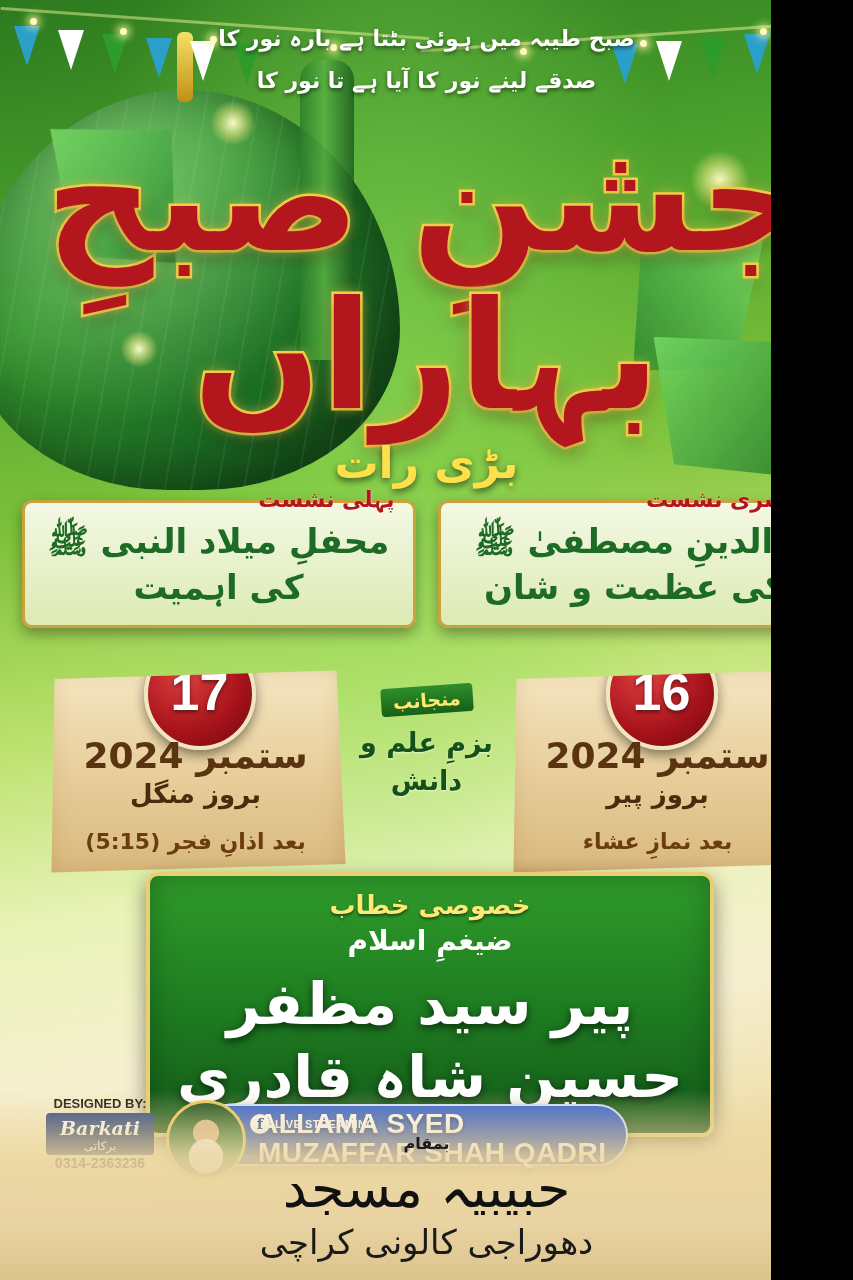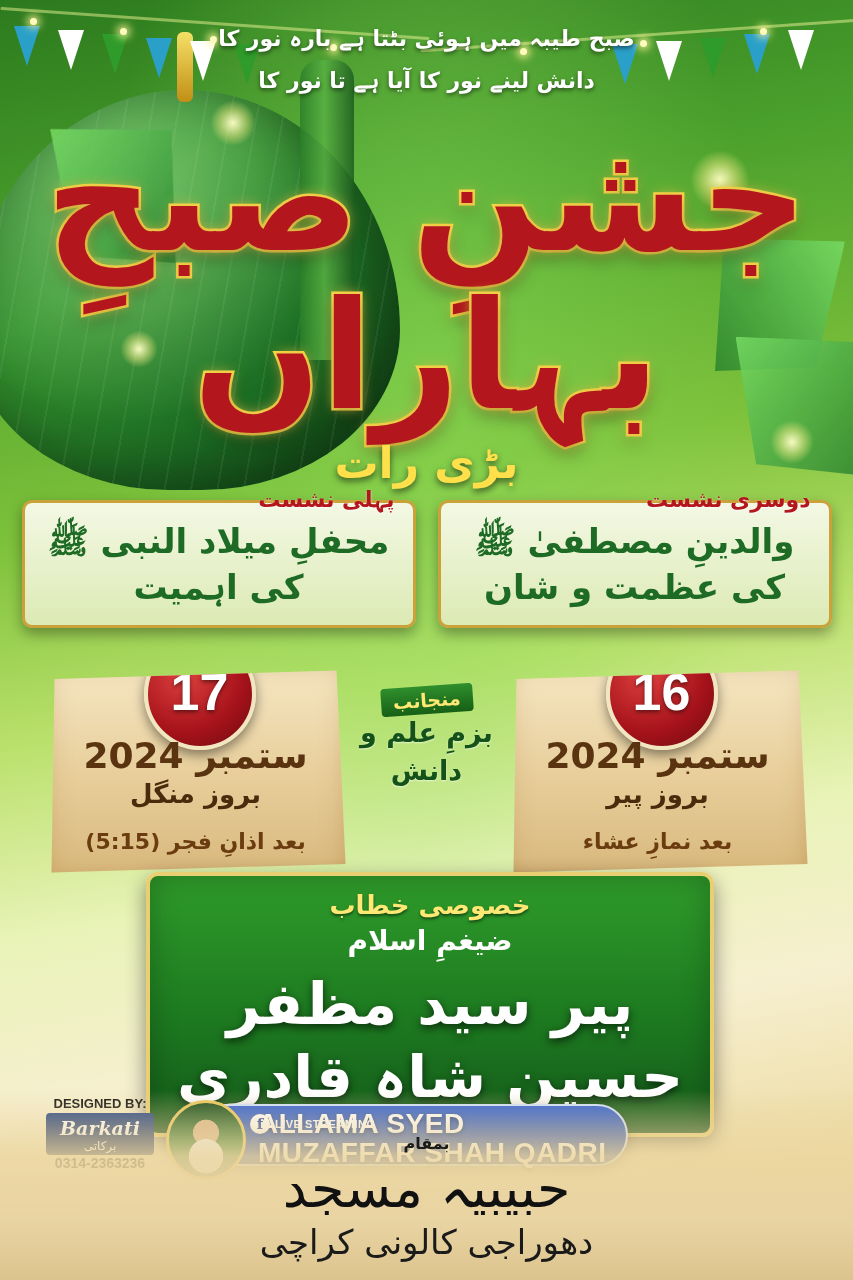--- a/index.html
+++ b/index.html
@@ -5,21 +5,21 @@
   html, body {
     margin: 0;
     padding: 0;
     background: #000;
   }
   body {
     font-family: "Liberation Sans", sans-serif;
   }
   .poster {
     position: relative;
-    width: 853px;
+    width: 771px;
     height: 1280px;
     overflow: hidden;
     background:
       radial-gradient(ellipse at 50% 30%, rgba(140,220,90,0.55) 0%, rgba(60,150,40,0.0) 55%),
       linear-gradient(170deg, #2c7a1e 0%, #4aa02c 18%, #7dc13a 38%, #b9e06a 52%, #e9f3b8 66%, #f6efcf 78%, #efe0ae 88%, #e3cf93 100%);
   }
 
   
   .bokeh {
     position: absolute;
@@ -266,20 +266,21 @@
     display: inline-block;
     padding: 3px 12px;
     background: linear-gradient(180deg, #2f8f2c, #166016);
     color: #ffe873;
     font-size: 19px;
     font-weight: bold;
     border-radius: 4px;
     transform: rotate(-4deg);
   }
   .mid-text {
+    margin-top: 10px;
     font-size: 27px;
     font-weight: bold;
     color: #15521a;
     line-height: 1.4;
     text-shadow: 0 1px 2px rgba(255,255,255,.6);
   }
 
   .speaker-box {
     position: absolute;
     left: 146px;
@@ -474,21 +475,21 @@
     <div class="light" style="left:760px;top:28px;"></div>
   </div>
 
   <div class="bokeh" style="left:210px;top:100px;width:46px;height:46px;"></div>
   <div class="bokeh" style="left:690px;top:150px;width:60px;height:60px;"></div>
   <div class="bokeh" style="left:120px;top:330px;width:38px;height:38px;"></div>
   <div class="bokeh" style="left:770px;top:420px;width:44px;height:44px;"></div>
 
   <div class="couplet urdu">
     <div>صبح طیبہ میں ہوئی بٹتا ہے بارہ نور کا</div>
-    <div>دانش لینے نور کا آیا ہے تا نور کا</div>
+    <div>صدقے لینے نور کا آیا ہے تا نور کا</div>
   </div>
 
   <div class="title-wrap">
     <div class="title-main urdu">جشنِ صبحِ بہاراں</div>
     <div class="title-sub urdu">بڑی رات</div>
   </div>
 
   <div class="sessions">
     <div class="session">
       <div class="session-tag urdu">دوسری نشست</div>

